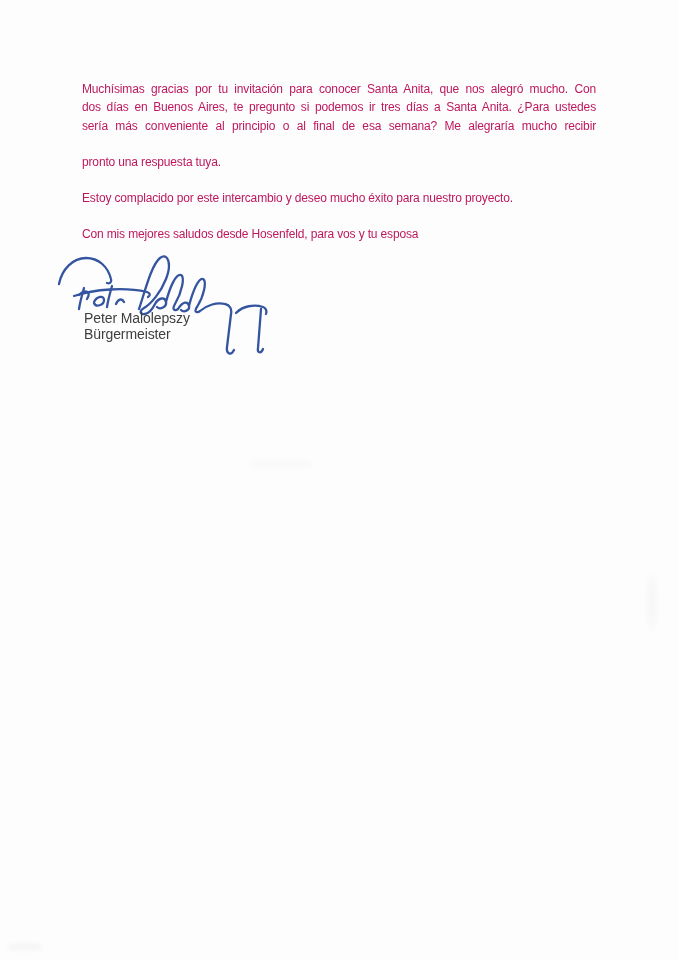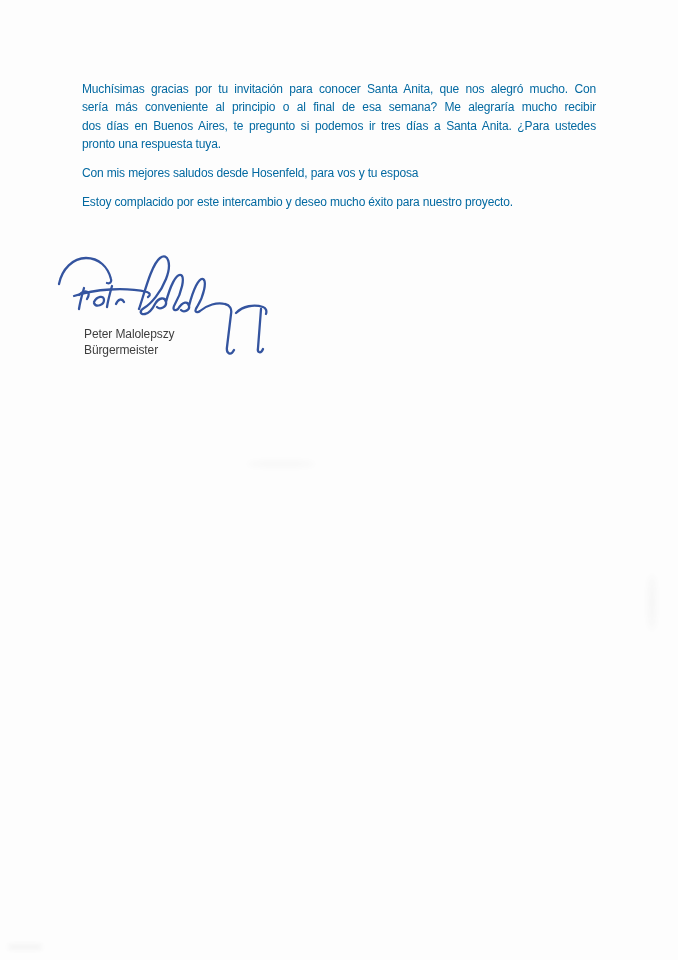--- a/index.html
+++ b/index.html
@@ -14,53 +14,54 @@
     height: 960px;
     margin: 0 auto;
     background: #fdfdfd;
     overflow: hidden;
   }
   .letter-body {
     position: absolute;
     left: 82px;
     top: 80px;
     width: 514px;
-    color: #0369a1;
+    color: #be185d;
     font-size: 12px;
     line-height: 18.3px;
     letter-spacing: -0.15px;
   }
   .para { margin: 0 0 11px 0; }
   .jline {
     text-align: justify;
     text-align-last: justify;
     max-height: 18.3px;
     overflow: hidden;
     white-space: normal;
   }
   .lastline {
     text-align: right;
     text-align-last: left;
     max-height: 18.3px;
     overflow: hidden;
+    margin-top: 18px;
   }
   .signature-wrap {
     position: absolute;
     left: 55px;
     top: 245px;
     width: 230px;
     height: 125px;
   }
   .signature-wrap svg { display: block; width: 100%; height: 100%; }
   .signed-block {
     position: absolute;
     left: 84px;
-    top: 326px;
+    top: 310px;
     color: #3e3e3e;
-    font-size: 12px;
+    font-size: 14px;
     line-height: 16px;
     letter-spacing: -0.1px;
   }
   
   .artifact { position: absolute; pointer-events: none; }
   .artifact-1 {
     left: 246px; top: 460px; width: 70px; height: 8px;
     background: #000; opacity: 0.02; border-radius: 50%;
     filter: blur(3px);
   }
@@ -77,31 +78,31 @@
 </style>
 </head>
 <body>
 
 <div class="page">
 
   <div class="letter-body">
 
     <div class="para">
       <div class="jline">Muchísimas gracias por tu invitación para conocer Santa Anita, que nos alegró mucho. Con</div>
+      <div class="jline">dos días en Buenos Aires, te pregunto si podemos ir tres días a Santa Anita. ¿Para ustedes</div>
       <div class="jline">sería más conveniente al principio o al final de esa semana? Me alegraría mucho recibir</div>
-      <div class="jline">dos días en Buenos Aires, te pregunto si podemos ir tres días a Santa Anita. ¿Para ustedes</div>
       <div class="lastline">pronto una respuesta tuya.</div>
     </div>
 
     <div class="para">
-      <div class="lastline">Con mis mejores saludos desde Hosenfeld, para vos y tu esposa</div>
+      <div class="lastline">Estoy complacido por este intercambio y deseo mucho éxito para nuestro proyecto.</div>
     </div>
 
     <div class="para">
-      <div class="lastline">Estoy complacido por este intercambio y deseo mucho éxito para nuestro proyecto.</div>
+      <div class="lastline">Con mis mejores saludos desde Hosenfeld, para vos y tu esposa</div>
     </div>
 
   </div>
 
   <div class="signature-wrap">
     <svg viewBox="0 0 230 125" xmlns="http://www.w3.org/2000/svg" aria-hidden="true">
       <g fill="none" stroke-linecap="round" stroke-linejoin="round" stroke-width="2.3" opacity="0.95" stroke="#2a4c9b">
         <path d="M 4,39 C 7,24 18,13 31,13 C 44,13 53,22 56,34 C 57,37 55,39 52,38"></path>
         <path d="M 29,43 C 27,50 25,57 24,64"></path>
         <path d="M 24,50 C 30,44 37,46 32,54"></path>

